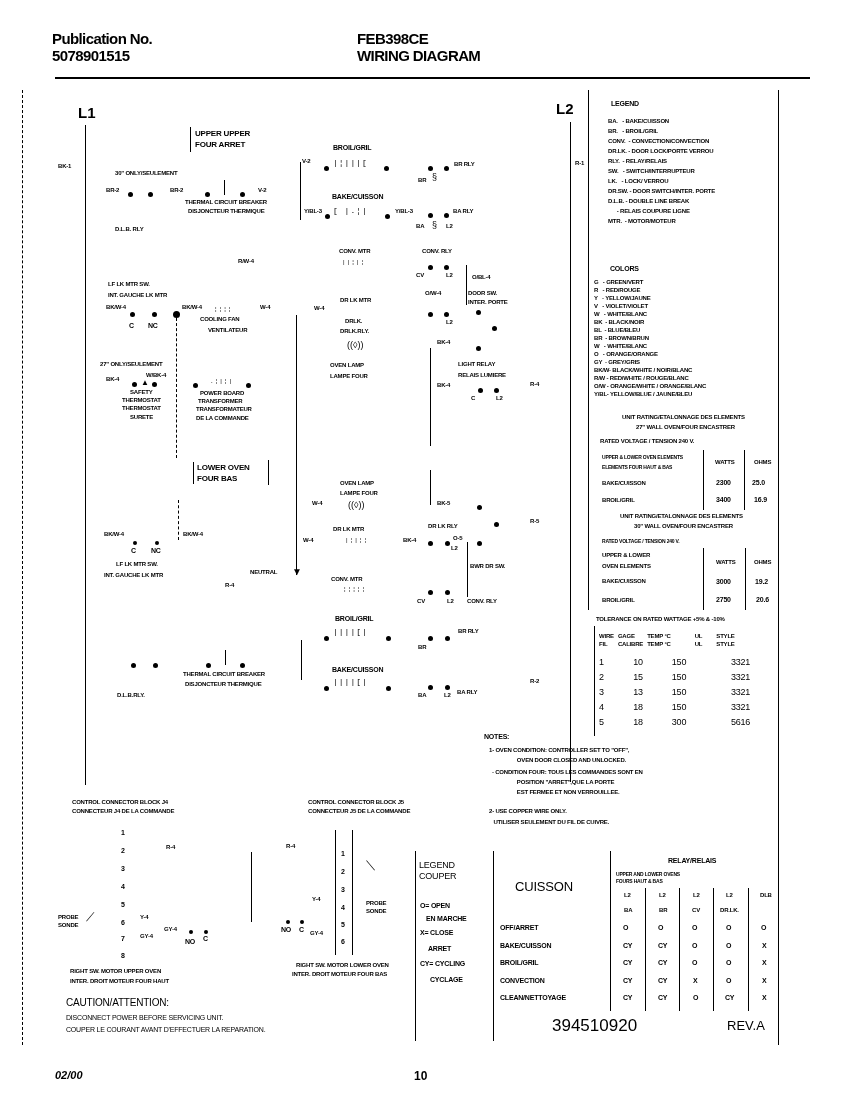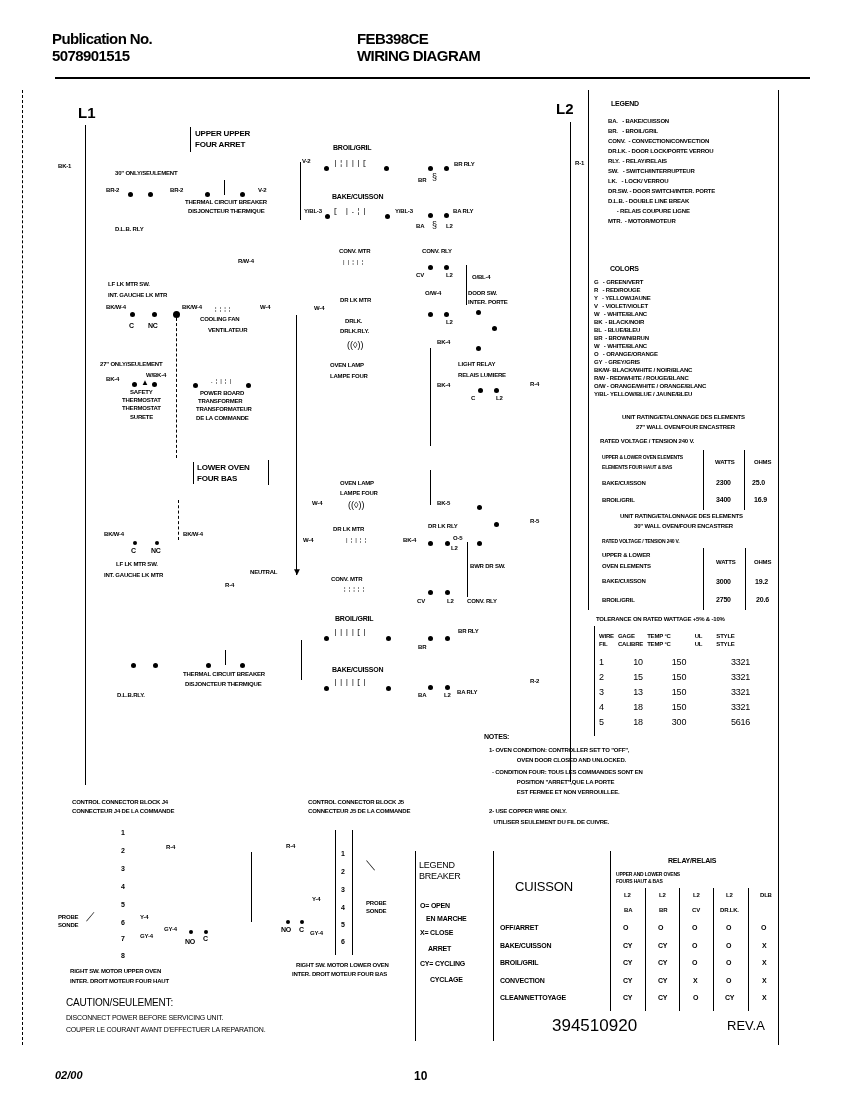--- a/index.html
+++ b/index.html
@@ -401,28 +401,28 @@
 <div class="t" style="left:366px;top:900px;">PROBE</div>
 <div class="t" style="left:366px;top:908px;">SONDE</div>
 <div class="dot" style="left:286px;top:920px;width:4px;height:4px;"></div>
 <div class="dot" style="left:300px;top:920px;width:4px;height:4px;"></div>
 <div class="t t7" style="left:281px;top:926px;">NO</div>
 <div class="t t7" style="left:299px;top:926px;">C</div>
 <div class="t" style="left:310px;top:930px;">GY-4</div>
 <div class="t" style="left:296px;top:962px;">RIGHT SW. MOTOR LOWER OVEN</div>
 <div class="t" style="left:292px;top:971px;">INTER. DROIT MOTEUR FOUR BAS</div>
 
-<div class="t" style="left:66px;top:997px;font-size:10px;line-height:12px;font-weight:normal;">CAUTION/SEULEMENT:</div>
+<div class="t" style="left:66px;top:997px;font-size:10px;line-height:12px;font-weight:normal;">CAUTION/ATTENTION:</div>
 <div class="t" style="left:66px;top:1013px;font-size:7px;line-height:9px;font-weight:normal;">DISCONNECT POWER BEFORE SERVICING UNIT.</div>
 <div class="t" style="left:66px;top:1025px;font-size:7px;line-height:9px;font-weight:normal;">COUPER LE COURANT AVANT D'EFFECTUER LA REPARATION.</div>
 
 <div class="vline" style="left:415px;top:851px;height:190px;"></div>
 <div class="vline" style="left:493px;top:851px;height:190px;"></div>
 <div class="t t9" style="left:419px;top:860px;font-weight:normal;">LEGEND</div>
-<div class="t t9" style="left:419px;top:871px;font-weight:normal;">BREAKER</div>
+<div class="t t9" style="left:419px;top:871px;font-weight:normal;">COUPER</div>
 <div class="t t7" style="left:420px;top:902px;">O= OPEN</div>
 <div class="t t7" style="left:426px;top:915px;">EN MARCHE</div>
 <div class="t t7" style="left:420px;top:929px;">X= CLOSE</div>
 <div class="t t7" style="left:428px;top:945px;">ARRET</div>
 <div class="t t7" style="left:420px;top:960px;">CY= CYCLING</div>
 <div class="t t7" style="left:430px;top:976px;">CYCLAGE</div>
 
 <div class="t" style="left:515px;top:879px;font-size:13px;line-height:15px;font-weight:normal;">CUISSON</div>
 <div class="vline" style="left:610px;top:851px;height:160px;"></div>
 <div class="t t7" style="left:668px;top:857px;">RELAY/RELAIS</div>

